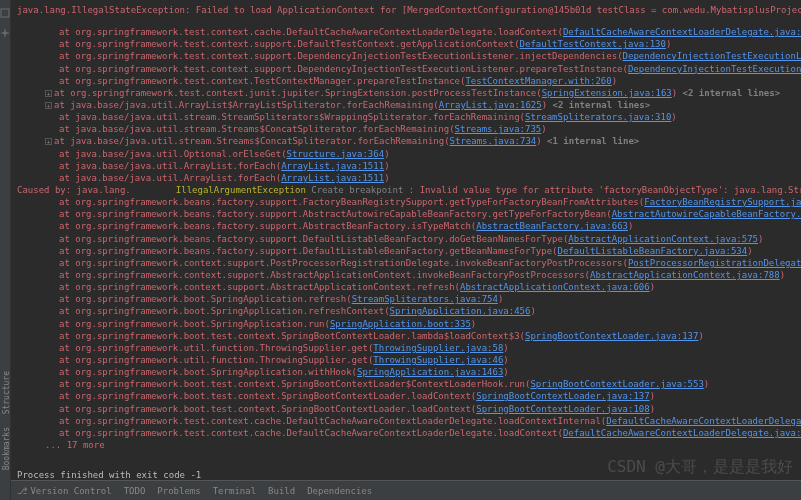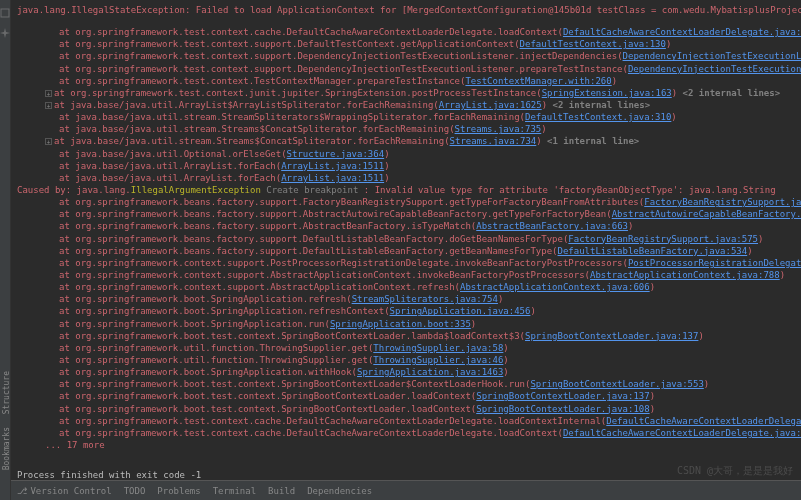--- a/index.html
+++ b/index.html
@@ -35,21 +35,21 @@
 }
 .console {
   flex: 1;
   background: #2b2b2b;
   padding: 4px 6px 0 6px;
   overflow: hidden;
   line-height: 1.35;
 }
 .line { white-space: nowrap; }
 .red { color: #cc666e; }
-.yellow { color: #bbb529; }
+.yellow { color: #bbb529; margin-left: 45px; }
 .grey { color: #808080; margin-top: 48px; }
 .link { color: #5394ec; text-decoration: underline; cursor: pointer; }
 .white { color: #bbbbbb; }
 .fold { color: #808080; font-weight: bold; }
 .indent { display: inline-block; width: 28px; }
 .indent2 { display: inline-block; width: 14px; }
 .bottom-bar {
   height: 20px;
   background: #3c3f41;
   border-top: 1px solid #555;
@@ -73,21 +73,21 @@
   writing-mode: vertical-rl;
   transform: rotate(180deg);
   font-size: 8px;
   color: #888;
   padding: 6px 2px;
 }
 .watermark {
   position: absolute;
   right: 8px;
   bottom: 22px;
-  font-size: 10px;
+  font-size: 16px;
   color: #666;
   opacity: 0.55;
 }
 .foldicon {
   display: inline-block;
   width: 7px;
   height: 7px;
   border: 1px solid #555;
   font-size: 6px;
   line-height: 5px;
@@ -126,38 +126,38 @@
     <div style="height:10px"></div>
 
     <div id="stack1-container">
         <div class="line"><span class="indent"></span><span class="indent2"></span><span class="red">at </span><span class="red">org.springframework.test.context.cache.DefaultCacheAwareContextLoaderDelegate.loadContext</span><span class="red">(</span><span class="link">DefaultCacheAwareContextLoaderDelegate.java:180</span></div>
         <div class="line"><span class="indent"></span><span class="indent2"></span><span class="red">at </span><span class="red">org.springframework.test.context.support.DefaultTestContext.getApplicationContext</span><span class="red">(</span><span class="link">DefaultTestContext.java:130</span><span class="red">)</span></div>
         <div class="line"><span class="indent"></span><span class="indent2"></span><span class="red">at </span><span class="red">org.springframework.test.context.support.DependencyInjectionTestExecutionListener.injectDependencies</span><span class="red">(</span><span class="link">DependencyInjectionTestExecutionListener.java:142</span></div>
         <div class="line"><span class="indent"></span><span class="indent2"></span><span class="red">at </span><span class="red">org.springframework.test.context.support.DependencyInjectionTestExecutionListener.prepareTestInstance</span><span class="red">(</span><span class="link">DependencyInjectionTestExecutionListener.java:98</span></div>
         <div class="line"><span class="indent"></span><span class="indent2"></span><span class="red">at </span><span class="red">org.springframework.test.context.TestContextManager.prepareTestInstance</span><span class="red">(</span><span class="link">TestContextManager.with:260</span><span class="red">)</span></div>
         <div class="line"><span class="indent"></span><span class="foldicon">+</span><span class="red">at </span><span class="red">org.springframework.test.context.junit.jupiter.SpringExtension.postProcessTestInstance</span><span class="red">(</span><span class="link">SpringExtension.java:163</span><span class="red">)</span> <span class="fold">&lt;2 internal lines&gt;</span></div>
         <div class="line"><span class="indent"></span><span class="foldicon">+</span><span class="red">at </span><span class="red">java.base/java.util.ArrayList$ArrayListSpliterator.forEachRemaining</span><span class="red">(</span><span class="link">ArrayList.java:1625</span><span class="red">)</span> <span class="fold">&lt;2 internal lines&gt;</span></div>
-        <div class="line"><span class="indent"></span><span class="indent2"></span><span class="red">at </span><span class="red">java.base/java.util.stream.StreamSpliterators$WrappingSpliterator.forEachRemaining</span><span class="red">(</span><span class="link">DefaultTestContext.java:310</span><span class="red">)</span></div>
+        <div class="line"><span class="indent"></span><span class="indent2"></span><span class="red">at </span><span class="red">java.base/java.util.stream.StreamSpliterators$WrappingSpliterator.forEachRemaining</span><span class="red">(</span><span class="link">StreamSpliterators.java:310</span><span class="red">)</span></div>
         <div class="line"><span class="indent"></span><span class="indent2"></span><span class="red">at </span><span class="red">java.base/java.util.stream.Streams$ConcatSpliterator.forEachRemaining</span><span class="red">(</span><span class="link">Streams.java:735</span><span class="red">)</span></div>
         <div class="line"><span class="indent"></span><span class="foldicon">+</span><span class="red">at </span><span class="red">java.base/java.util.stream.Streams$ConcatSpliterator.forEachRemaining</span><span class="red">(</span><span class="link">Streams.java:734</span><span class="red">)</span> <span class="fold">&lt;1 internal line&gt;</span></div>
         <div class="line"><span class="indent"></span><span class="indent2"></span><span class="red">at </span><span class="red">java.base/java.util.Optional.orElseGet</span><span class="red">(</span><span class="link">Structure.java:364</span><span class="red">)</span></div>
         <div class="line"><span class="indent"></span><span class="indent2"></span><span class="red">at </span><span class="red">java.base/java.util.ArrayList.forEach</span><span class="red">(</span><span class="link">ArrayList.java:1511</span><span class="red">)</span></div>
         <div class="line"><span class="indent"></span><span class="indent2"></span><span class="red">at </span><span class="red">java.base/java.util.ArrayList.forEach</span><span class="red">(</span><span class="link">ArrayList.java:1511</span><span class="red">)</span></div>
       </div>
 
     <div class="line">
       <span class="red">Caused by: java.lang.</span><span class="yellow">IllegalArgumentException</span>
       <span class="grey">Create breakpoint</span><span class="red"> : Invalid value type for attribute 'factoryBeanObjectType': java.lang.String</span>
     </div>
 
     <div id="stack2-container">
         <div class="line"><span class="indent"></span><span class="indent2"></span><span class="red">at </span><span class="red">org.springframework.beans.factory.support.FactoryBeanRegistrySupport.getTypeForFactoryBeanFromAttributes</span><span class="red">(</span><span class="link">FactoryBeanRegistrySupport.java:86</span></div>
         <div class="line"><span class="indent"></span><span class="indent2"></span><span class="red">at </span><span class="red">org.springframework.beans.factory.support.AbstractAutowireCapableBeanFactory.getTypeForFactoryBean</span><span class="red">(</span><span class="link">AbstractAutowireCapableBeanFactory.java:837</span></div>
         <div class="line"><span class="indent"></span><span class="indent2"></span><span class="red">at </span><span class="red">org.springframework.beans.factory.support.AbstractBeanFactory.isTypeMatch</span><span class="red">(</span><span class="link">AbstractBeanFactory.java:663</span><span class="red">)</span></div>
-        <div class="line"><span class="indent"></span><span class="indent2"></span><span class="red">at </span><span class="red">org.springframework.beans.factory.support.DefaultListableBeanFactory.doGetBeanNamesForType</span><span class="red">(</span><span class="link">FactoryBeanRegistrySupport.java:575</span><span class="red">)</span></div>
+        <div class="line"><span class="indent"></span><span class="indent2"></span><span class="red">at </span><span class="red">org.springframework.beans.factory.support.DefaultListableBeanFactory.doGetBeanNamesForType</span><span class="red">(</span><span class="link">AbstractApplicationContext.java:575</span><span class="red">)</span></div>
         <div class="line"><span class="indent"></span><span class="indent2"></span><span class="red">at </span><span class="red">org.springframework.beans.factory.support.DefaultListableBeanFactory.getBeanNamesForType</span><span class="red">(</span><span class="link">DefaultListableBeanFactory.java:534</span><span class="red">)</span></div>
         <div class="line"><span class="indent"></span><span class="indent2"></span><span class="red">at </span><span class="red">org.springframework.context.support.PostProcessorRegistrationDelegate.invokeBeanFactoryPostProcessors</span><span class="red">(</span><span class="link">PostProcessorRegistrationDelegate.java:138</span></div>
         <div class="line"><span class="indent"></span><span class="indent2"></span><span class="red">at </span><span class="red">org.springframework.context.support.AbstractApplicationContext.invokeBeanFactoryPostProcessors</span><span class="red">(</span><span class="link">AbstractApplicationContext.java:788</span><span class="red">)</span></div>
         <div class="line"><span class="indent"></span><span class="indent2"></span><span class="red">at </span><span class="red">org.springframework.context.support.AbstractApplicationContext.refresh</span><span class="red">(</span><span class="link">AbstractApplicationContext.java:606</span><span class="red">)</span></div>
         <div class="line"><span class="indent"></span><span class="indent2"></span><span class="red">at </span><span class="red">org.springframework.boot.SpringApplication.refresh</span><span class="red">(</span><span class="link">StreamSpliterators.java:754</span><span class="red">)</span></div>
         <div class="line"><span class="indent"></span><span class="indent2"></span><span class="red">at </span><span class="red">org.springframework.boot.SpringApplication.refreshContext</span><span class="red">(</span><span class="link">SpringApplication.java:456</span><span class="red">)</span></div>
         <div class="line"><span class="indent"></span><span class="indent2"></span><span class="red">at </span><span class="red">org.springframework.boot.SpringApplication.run</span><span class="red">(</span><span class="link">SpringApplication.boot:335</span><span class="red">)</span></div>
         <div class="line"><span class="indent"></span><span class="indent2"></span><span class="red">at </span><span class="red">org.springframework.boot.test.context.SpringBootContextLoader.lambda$loadContext$3</span><span class="red">(</span><span class="link">SpringBootContextLoader.java:137</span><span class="red">)</span></div>
         <div class="line"><span class="indent"></span><span class="indent2"></span><span class="red">at </span><span class="red">org.springframework.util.function.ThrowingSupplier.get</span><span class="red">(</span><span class="link">ThrowingSupplier.java:58</span><span class="red">)</span></div>
         <div class="line"><span class="indent"></span><span class="indent2"></span><span class="red">at </span><span class="red">org.springframework.util.function.ThrowingSupplier.get</span><span class="red">(</span><span class="link">ThrowingSupplier.java:46</span><span class="red">)</span></div>

